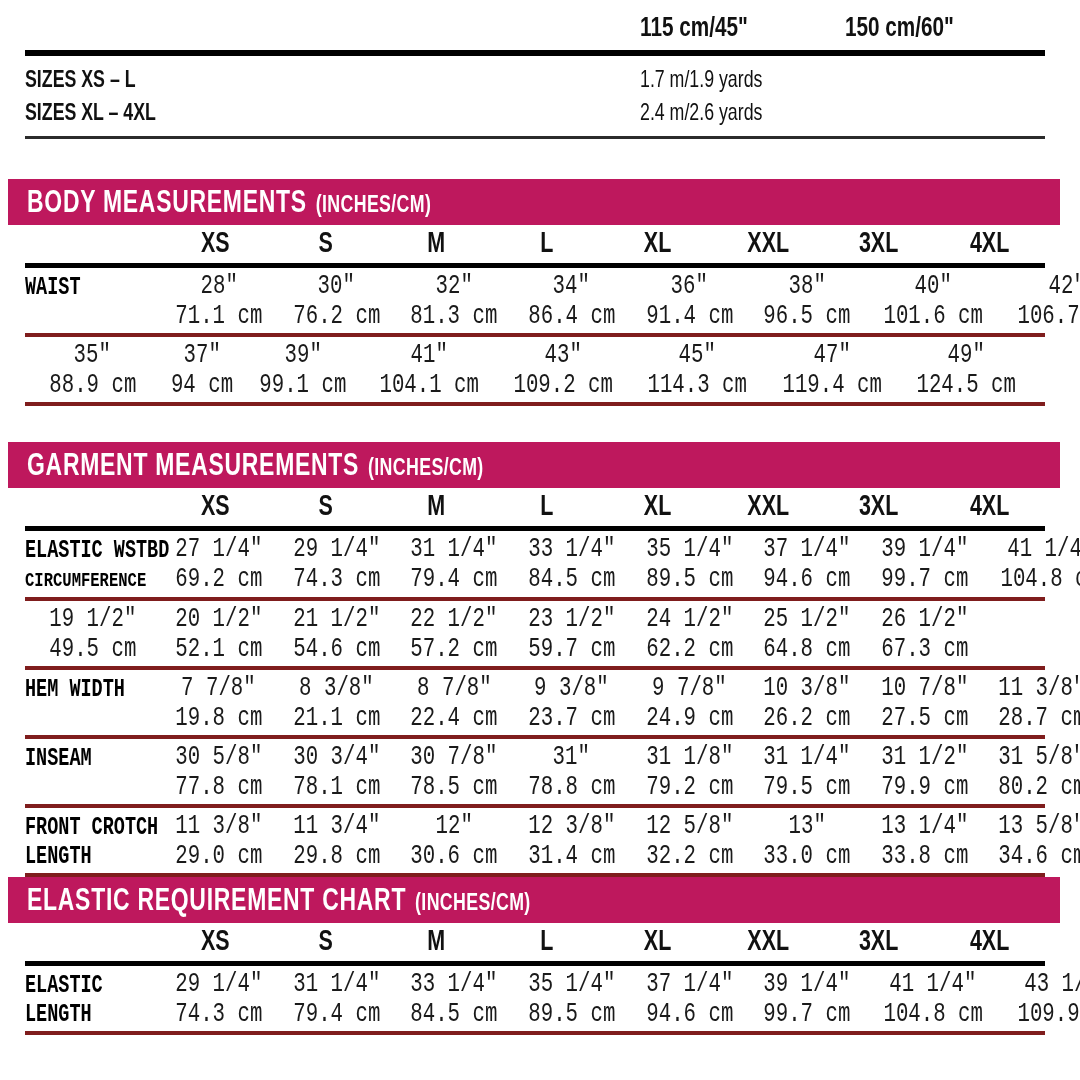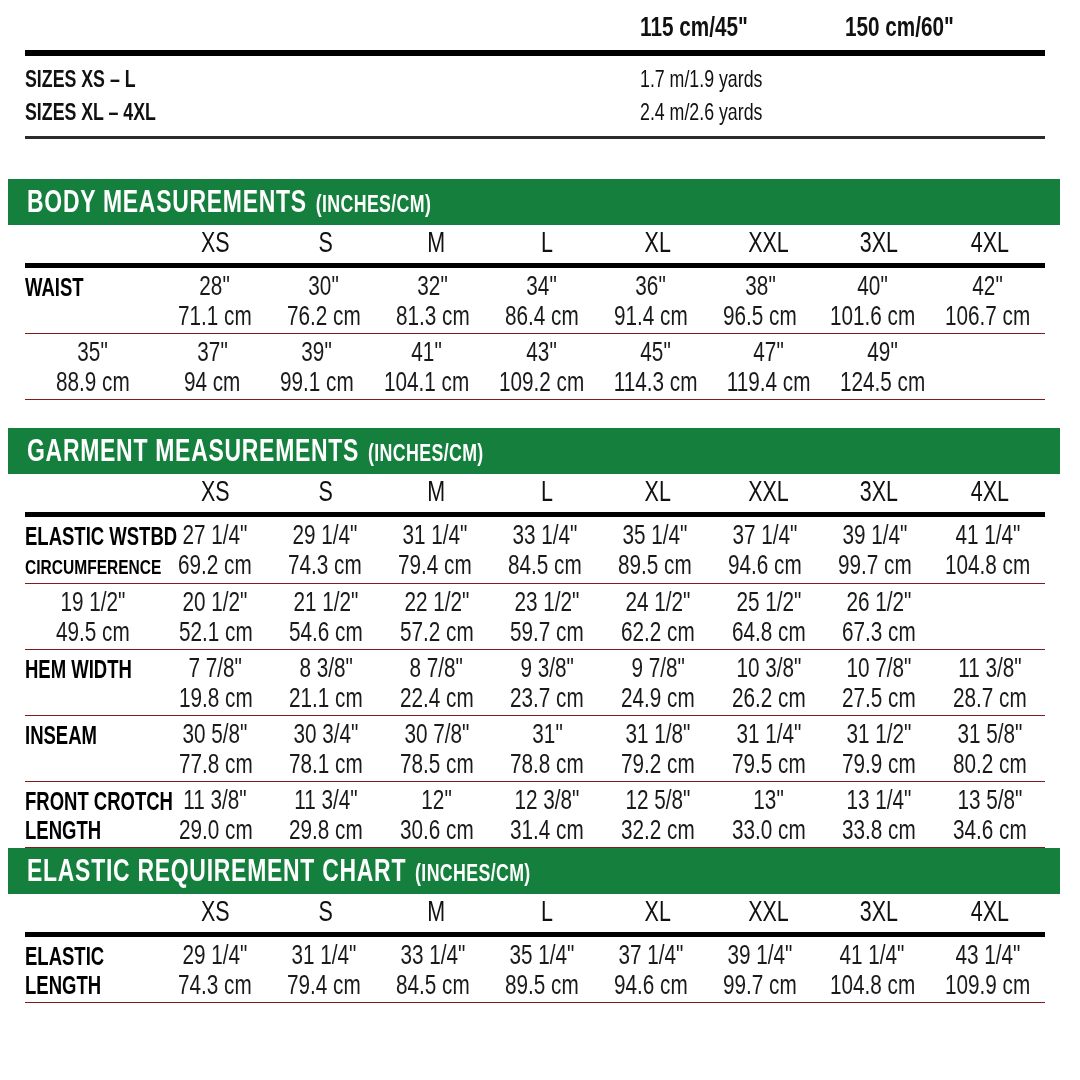--- a/index.html
+++ b/index.html
@@ -25,42 +25,43 @@
   .fab-row { font-size:24px; line-height:33px; }
   .fab-row .rowlbl { font-weight:700; }
 
   
   .rule6 { height:6px; background:#000; }
   .rule5 { height:5px; background:#000; }
   .rule3 { height:3px; background:#2b2b2b; }
 
   
   .meas.m-body    { margin-top:40px; }
-  .meas.m-garment { margin-top:28px; }
+  .meas.m-garment { margin-top:36px; }
   .meas.m-elastic { }
 
   .bar {
     margin-left:-17px; margin-right:-15px;
-    height:46px; background:#15803d; color:#fff;
+    height:46px; background:#be185d; color:#fff;
     display:flex; align-items:center; padding-left:19px;
   }
   .bar-inner { display:flex; align-items:baseline; gap:12px; transform:scaleX(0.74); transform-origin:left center; white-space:nowrap; }
   .bar .t1 { font-size:31px; font-weight:700; letter-spacing:1px; }
   .bar .t2 { font-size:24px; font-weight:700; letter-spacing:0.5px; }
 
   .sizes-grid {
     display:grid; grid-template-columns:135px repeat(8,1fr);
     align-items:end; height:38px; padding-bottom:4px;
-    font-weight:400; font-size:29px; text-align:center;
+    font-weight:700; font-size:29px; text-align:center;
   }
 
   .mrow {
     display:grid; grid-template-columns:135px repeat(8,1fr);
-    border-bottom:1px solid #7f1d1d;
+    border-bottom:4px solid #7f1d1d;
     padding:3px 0 2px;
+    font-family:Liberation Mono, monospace;
   }
   .lbl { font-weight:700; font-size:25px; line-height:29px; color:#000; padding-top:2px; }
   .lbl .sm { font-size:21px; }
   .vcell { text-align:center; font-size:28px; color:#1a1a1a; }
   .ln { line-height:30px; }
 </style>
 </head>
 <body>
 
 <div class="page">

